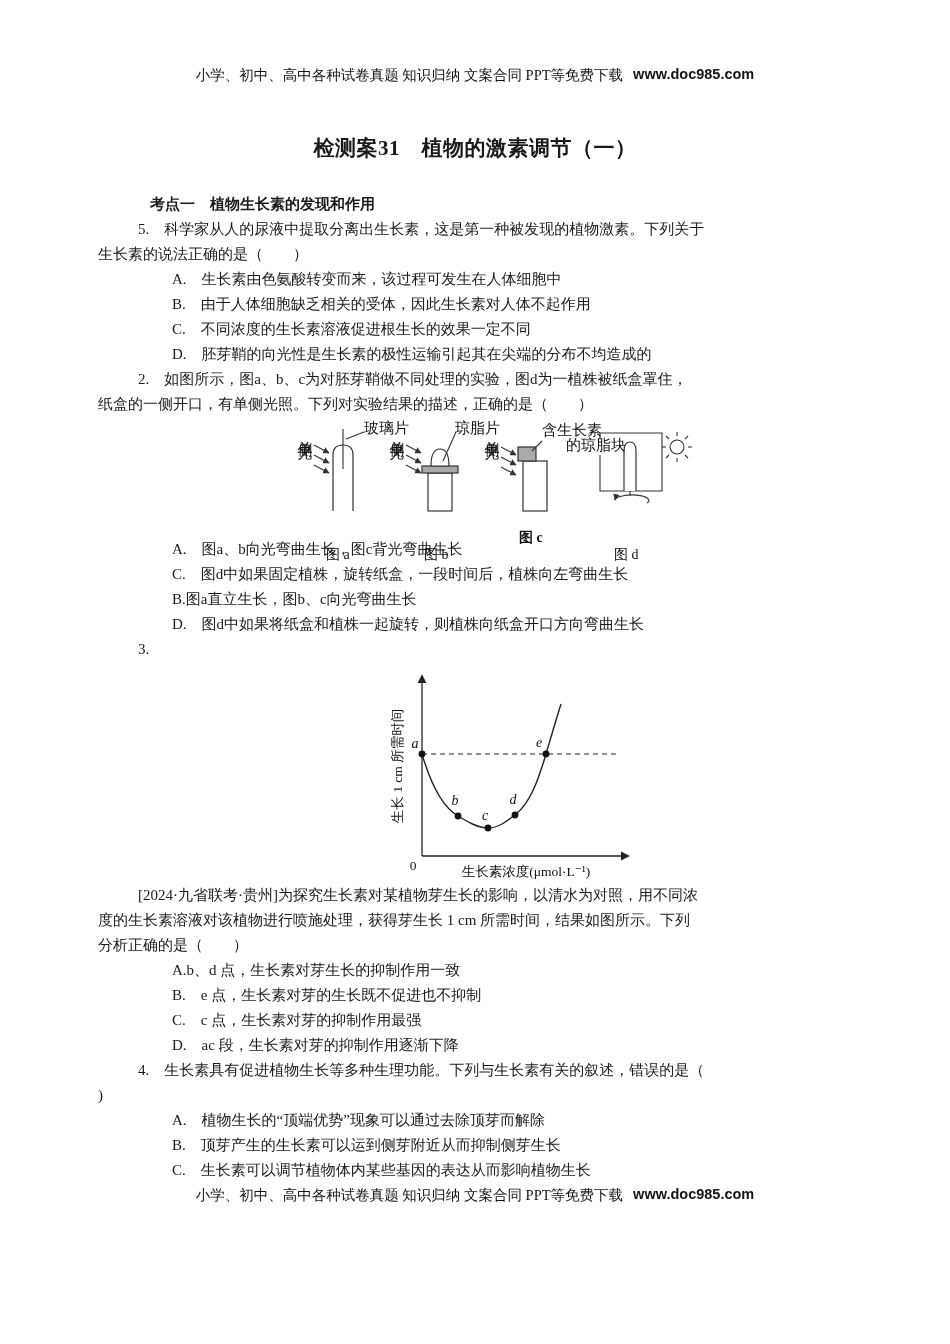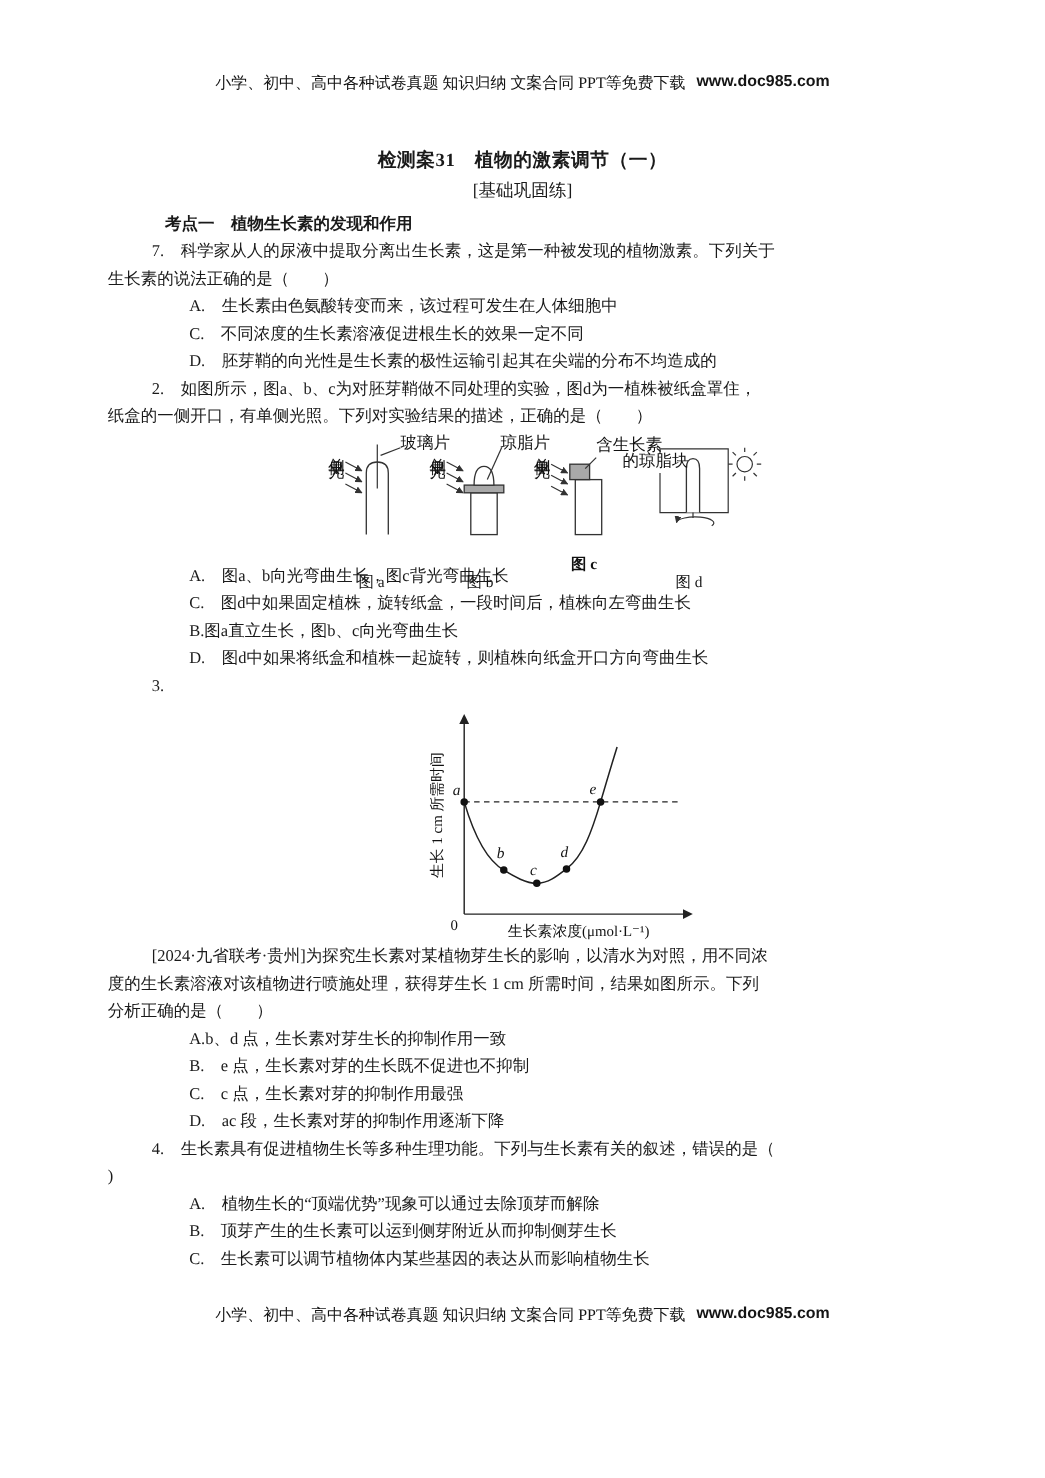--- a/index.html
+++ b/index.html
@@ -3,21 +3,21 @@
 <meta charset="utf-8">
 <style>
   html,body{margin:0;padding:0;background:#ffffff;}
   .page{position:relative;width:950px;height:1344px;background:#ffffff;overflow:hidden;
         font-family:"Liberation Serif","DejaVu Serif",serif;color:#1a1a1a;}
   .doc-bar{position:absolute;left:0;width:100%;display:flex;justify-content:center;
            gap:10px;font-size:14.5px;white-space:nowrap;color:#141414;}
   .doc-bar .bar-url{font-family:"Liberation Sans","DejaVu Sans",sans-serif;font-weight:600;}
   .hdr{top:66px;} .ftr{top:1186px;}
   .title{position:absolute;top:134px;left:0;width:100%;text-align:center;
-         font-size:17px;font-weight:600;letter-spacing:.5px;}
+         font-size:21px;font-weight:600;letter-spacing:.5px;}
   .subtitle{position:absolute;top:163px;left:0;width:100%;text-align:center;
             font-size:16px;font-weight:500;}
   .content{position:absolute;top:192px;left:98px;width:766px;font-size:15px;}
   .ln{height:25px;line-height:25px;white-space:nowrap;}
   .heading{padding-left:52px;font-weight:700;}
   .first{padding-left:40px;}
   .cont{padding-left:0;}
   .opt{padding-left:74px;}
   
   .fig1{position:relative;width:432px;height:108px;margin:4px 0 8px 182px;}
@@ -42,29 +42,29 @@
 <body>
 
 <div class="page">
 
   <div class="doc-bar hdr">
     <span>小学、初中、高中各种试卷真题 知识归纳 文案合同 PPT等免费下载</span>
     <span class="bar-url">www.doc985.com</span>
   </div>
 
   <div class="title">检测案31　植物的激素调节（一）</div>
-  <div class="subtitle">[基础巩固练]</div>
 
   <div class="content">
 
     <div class="ln heading">考点一　植物生长素的发现和作用</div>
 
-    <div class="ln first">7.　科学家从人的尿液中提取分离出生长素，这是第一种被发现的植物激素。下列关于</div>
+    <div class="ln first">5.　科学家从人的尿液中提取分离出生长素，这是第一种被发现的植物激素。下列关于</div>
     <div class="ln cont">生长素的说法正确的是（　　）</div>
     <div class="ln opt">A.　生长素由色氨酸转变而来，该过程可发生在人体细胞中</div>
+    <div class="ln opt">B.　由于人体细胞缺乏相关的受体，因此生长素对人体不起作用</div>
     <div class="ln opt">C.　不同浓度的生长素溶液促进根生长的效果一定不同</div>
     <div class="ln opt">D.　胚芽鞘的向光性是生长素的极性运输引起其在尖端的分布不均造成的</div>
 
     <div class="ln first">2.　如图所示，图a、b、c为对胚芽鞘做不同处理的实验，图d为一植株被纸盒罩住，</div>
     <div class="ln cont">纸盒的一侧开口，有单侧光照。下列对实验结果的描述，正确的是（　　）</div>
 
     <div class="fig1">
       <svg width="432" height="108" viewBox="0 0 432 108">
         <defs>
           <marker id="ah" viewBox="0 0 10 10" refX="9" refY="5" markerWidth="6" markerHeight="6" orient="auto">

